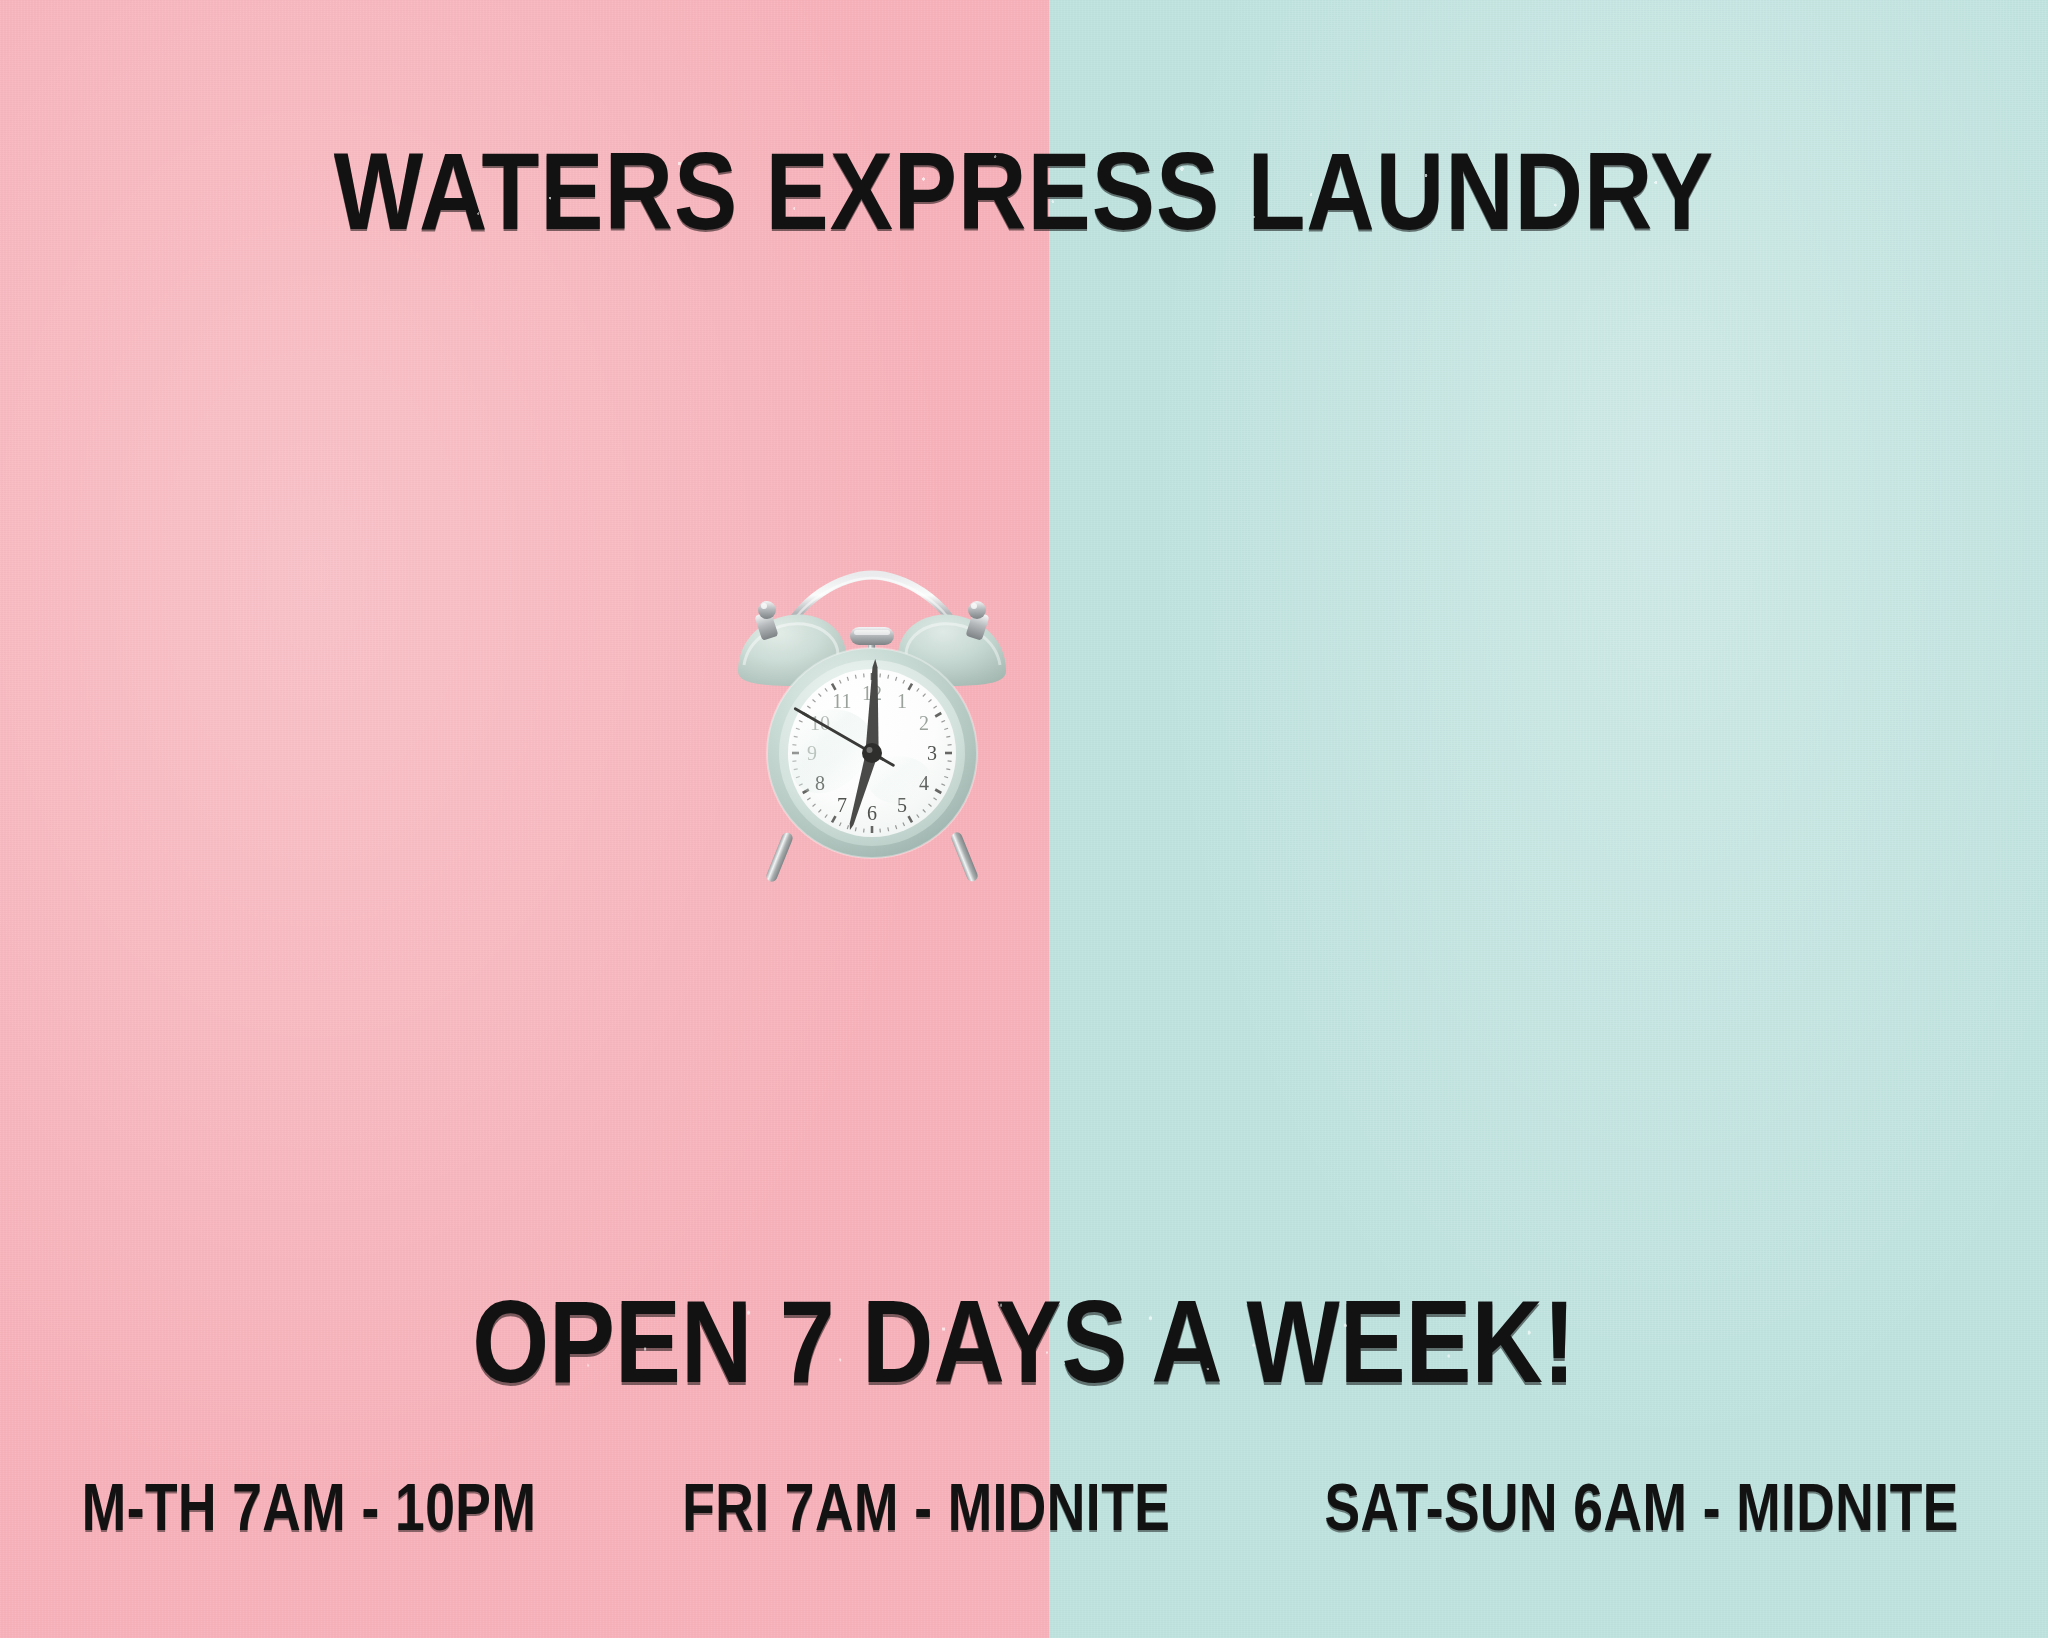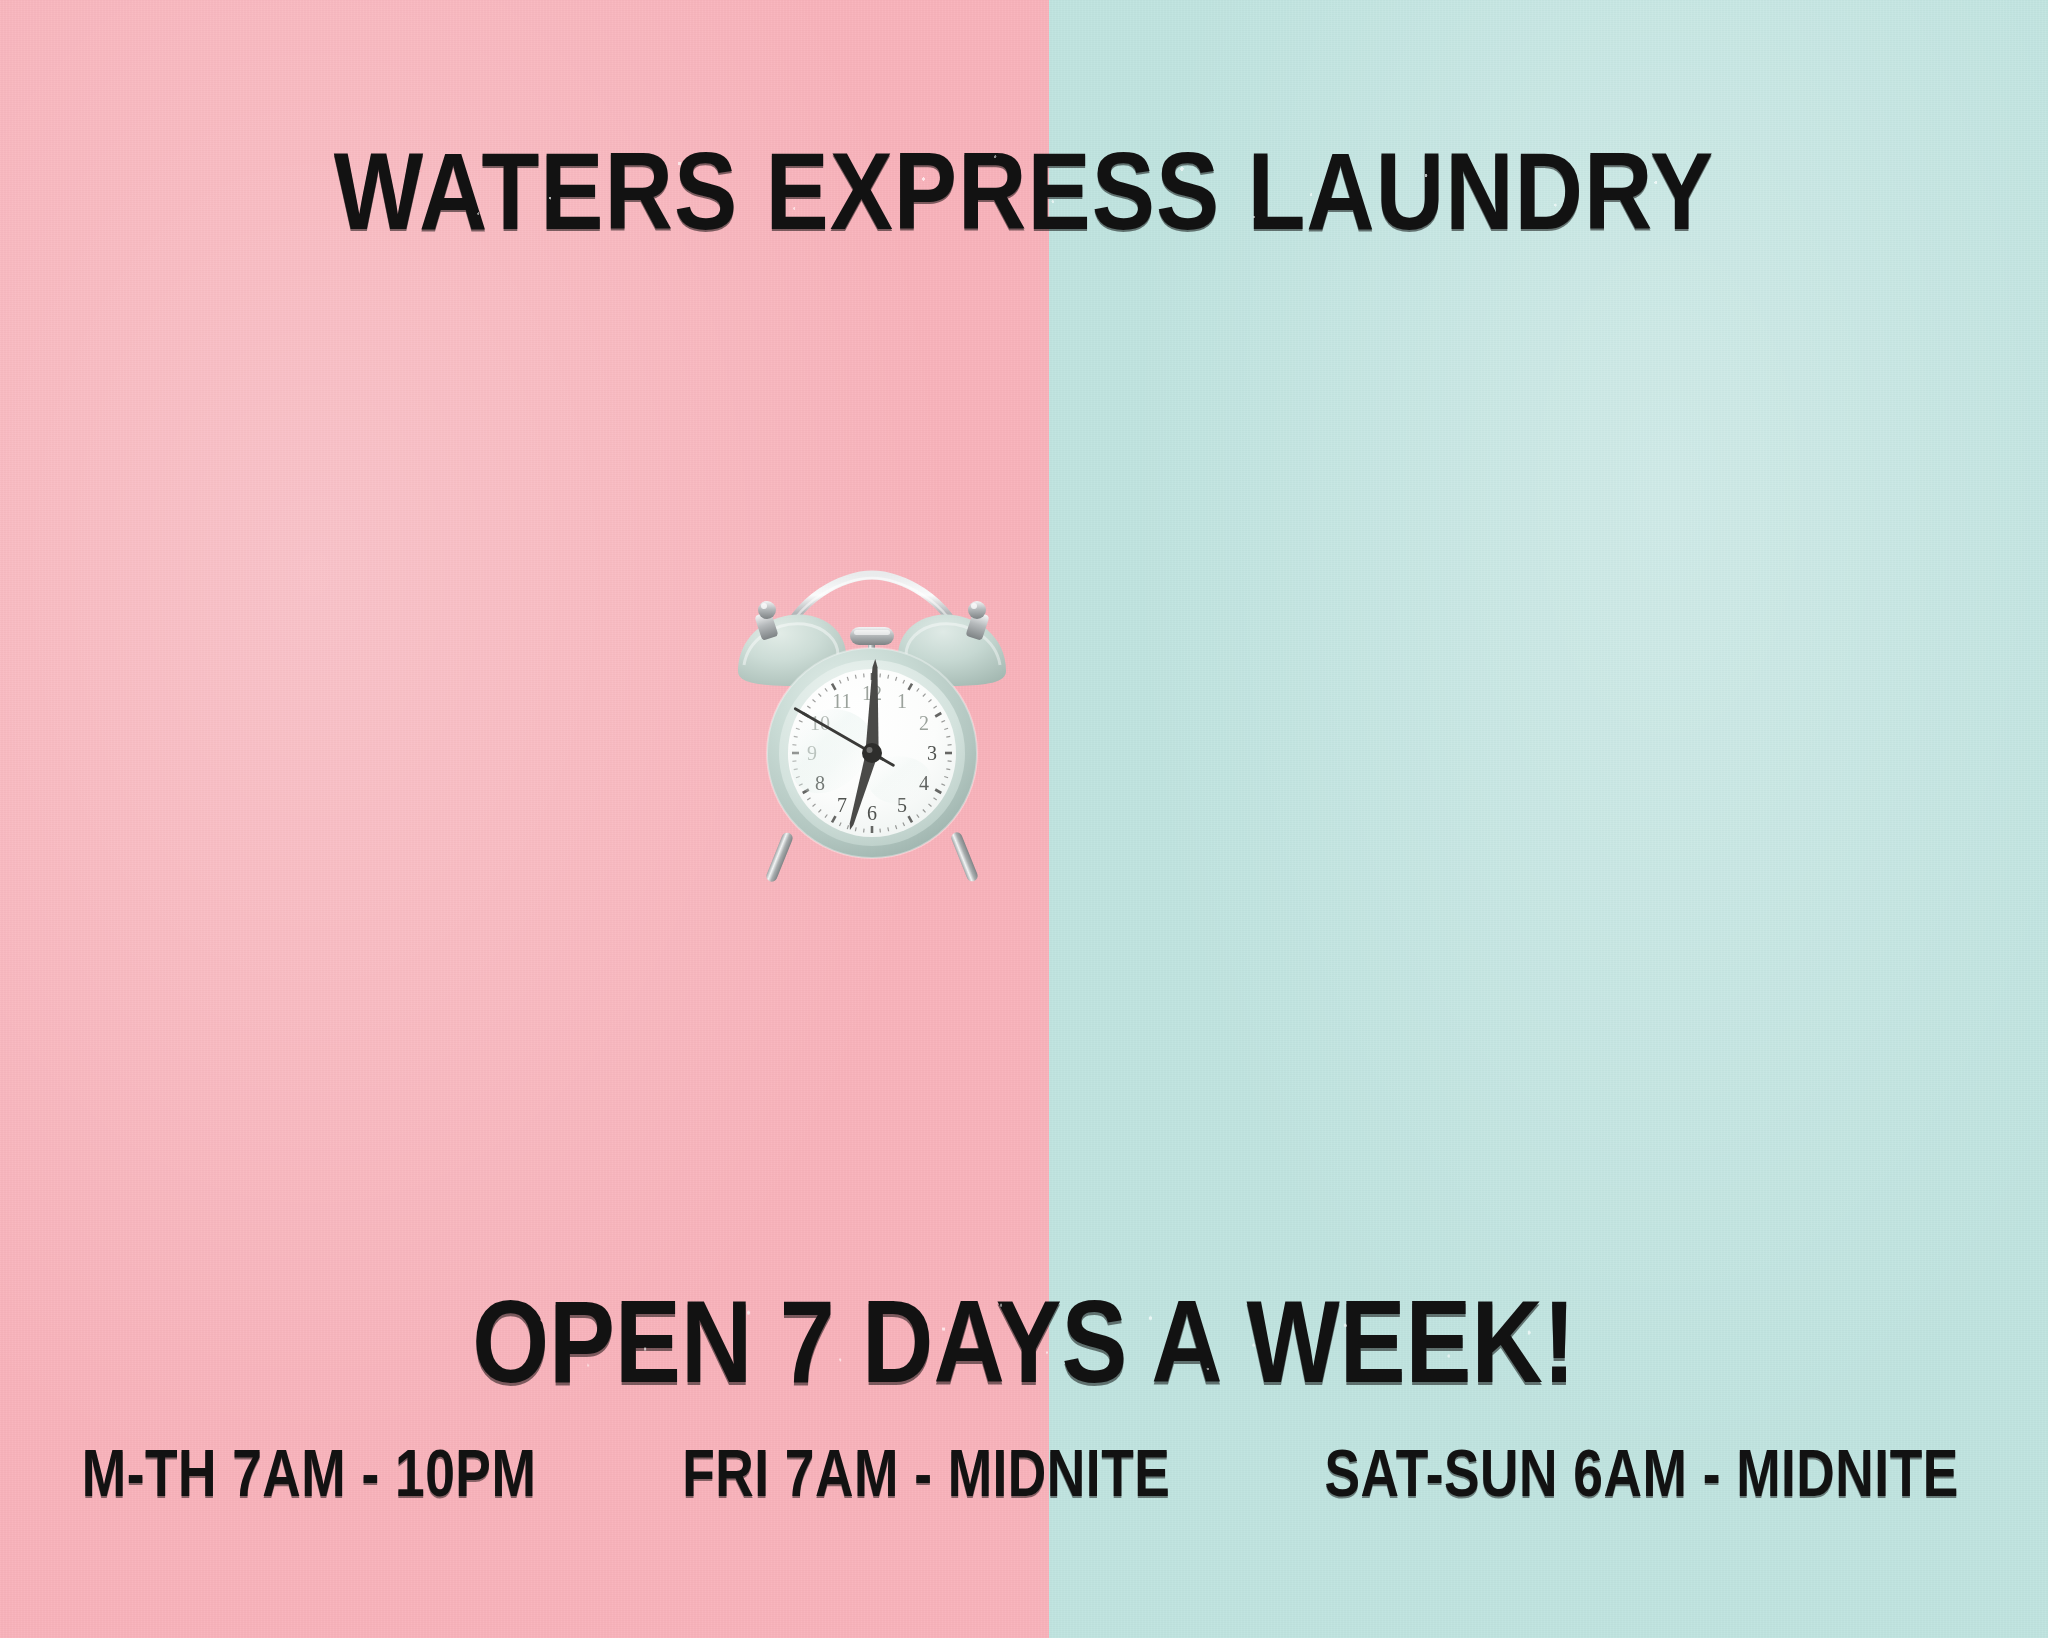--- a/index.html
+++ b/index.html
@@ -89,21 +89,21 @@
       radial-gradient(circle at 48% 14%, rgba(255,255,255,.6) 0 1.2px, transparent 1.4px),
       radial-gradient(circle at 66% 84%, rgba(255,255,255,.6) 0 1.1px, transparent 1.3px);
     mix-blend-mode:screen;
     opacity:.85;
   }
 
   
   #hours-row{
     position:absolute;
     left:0; width:100%;
-    top:1444px;
+    top:1478px;
     display:flex;
     justify-content:space-between;
     align-items:baseline;
     padding:0 62px;
     z-index:6;
   }
   .hours-item{
     color:#121212;
     font-family:"Liberation Sans", sans-serif;
     font-weight:bold;

